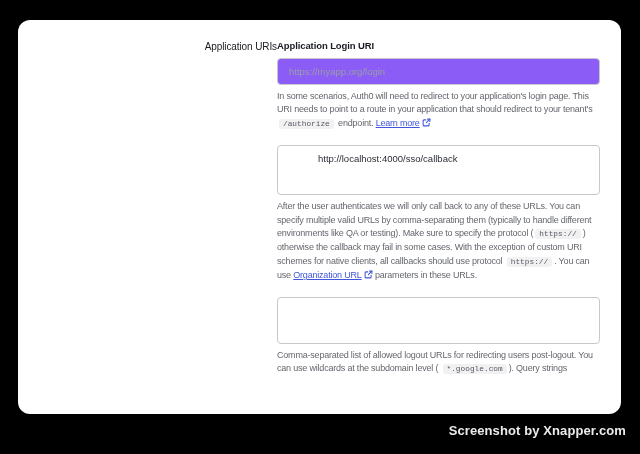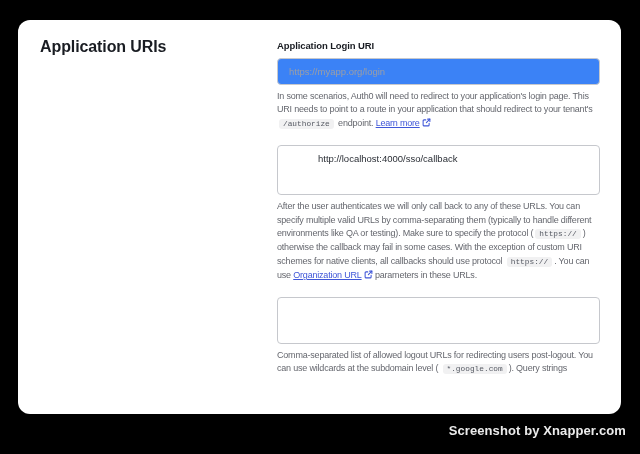--- a/index.html
+++ b/index.html
@@ -7,32 +7,33 @@
   body { font-family: "Liberation Sans", sans-serif; background: #000; overflow: hidden; }
   .stage { position: relative; width: 640px; height: 454px; background: #000; }
   .card {
     position: absolute; left: 18px; top: 20px; width: 603px; height: 394px;
     background: #fff; border-radius: 12px; overflow: hidden;
     display: flex; padding: 20px 21px 0 22px;
   }
   .left-col { width: 237px; flex: 0 0 237px; }
   .right-col { flex: 1 1 auto; min-width: 0; }
   .section-heading {
-    font-size: 16px; font-weight: bold; color: #191c22; line-height: 13px;
+    font-size: 10px; font-weight: normal; color: #191c22; line-height: 13px;
     letter-spacing: -0.1px;
+    text-align: right;
   }
   .field { margin-bottom: 14px; }
   .field-label {
     display: block; font-size: 9.5px; font-weight: bold; color: #191c22;
     line-height: 12px; margin-bottom: 6px; letter-spacing: -0.1px;
   }
   .text-input {
     width: 100%; height: 27px; border: 1px solid #c6c8cd; border-radius: 4px;
     padding: 0 11px; font-family: "Liberation Sans", sans-serif;
-    font-size: 9.5px; color: #2a2e35; outline: none; background: #3b82f6;
+    font-size: 9.5px; color: #2a2e35; outline: none; background: #8b5cf6;
   }
   .text-input::placeholder { color: #9b9ea6; }
   .text-area {
     width: 100%; border: 1px solid #c6c8cd; border-radius: 4px;
     padding: 7px 11px; font-family: "Liberation Sans", sans-serif;
     font-size: 9.5px; color: #2a2e35; resize: none; outline: none;
     background: #fff; line-height: 12px; display: block;
   }
   .ta-callback { height: 50px; padding-left: 40px; }
   .ta-logout { height: 47px; }

